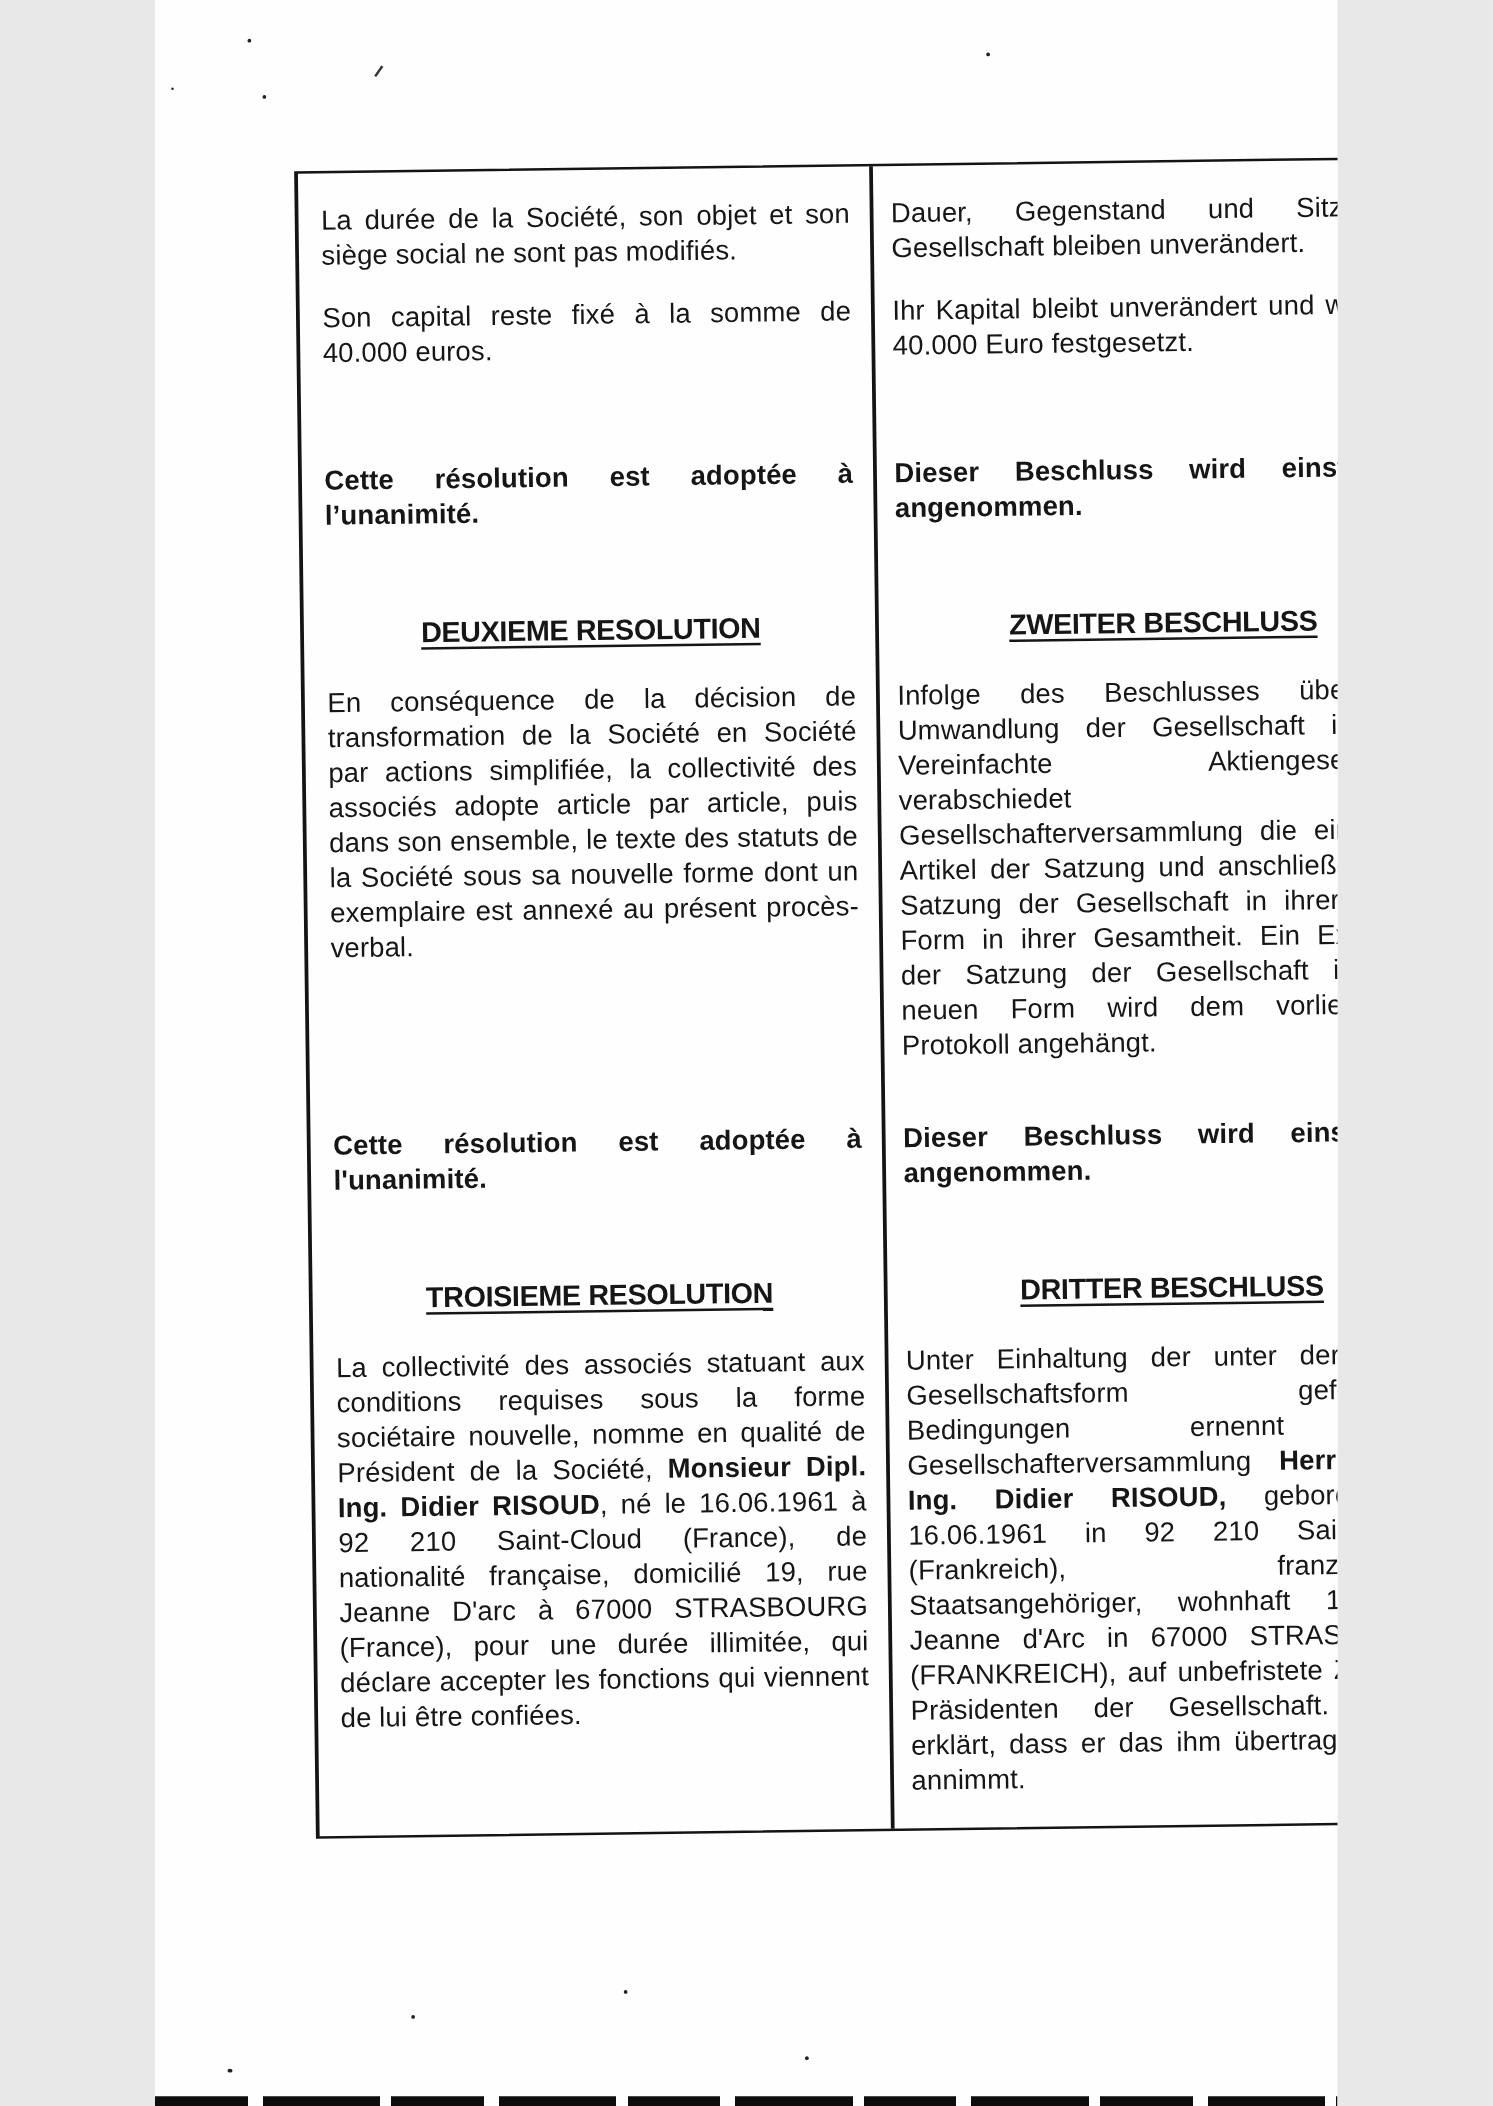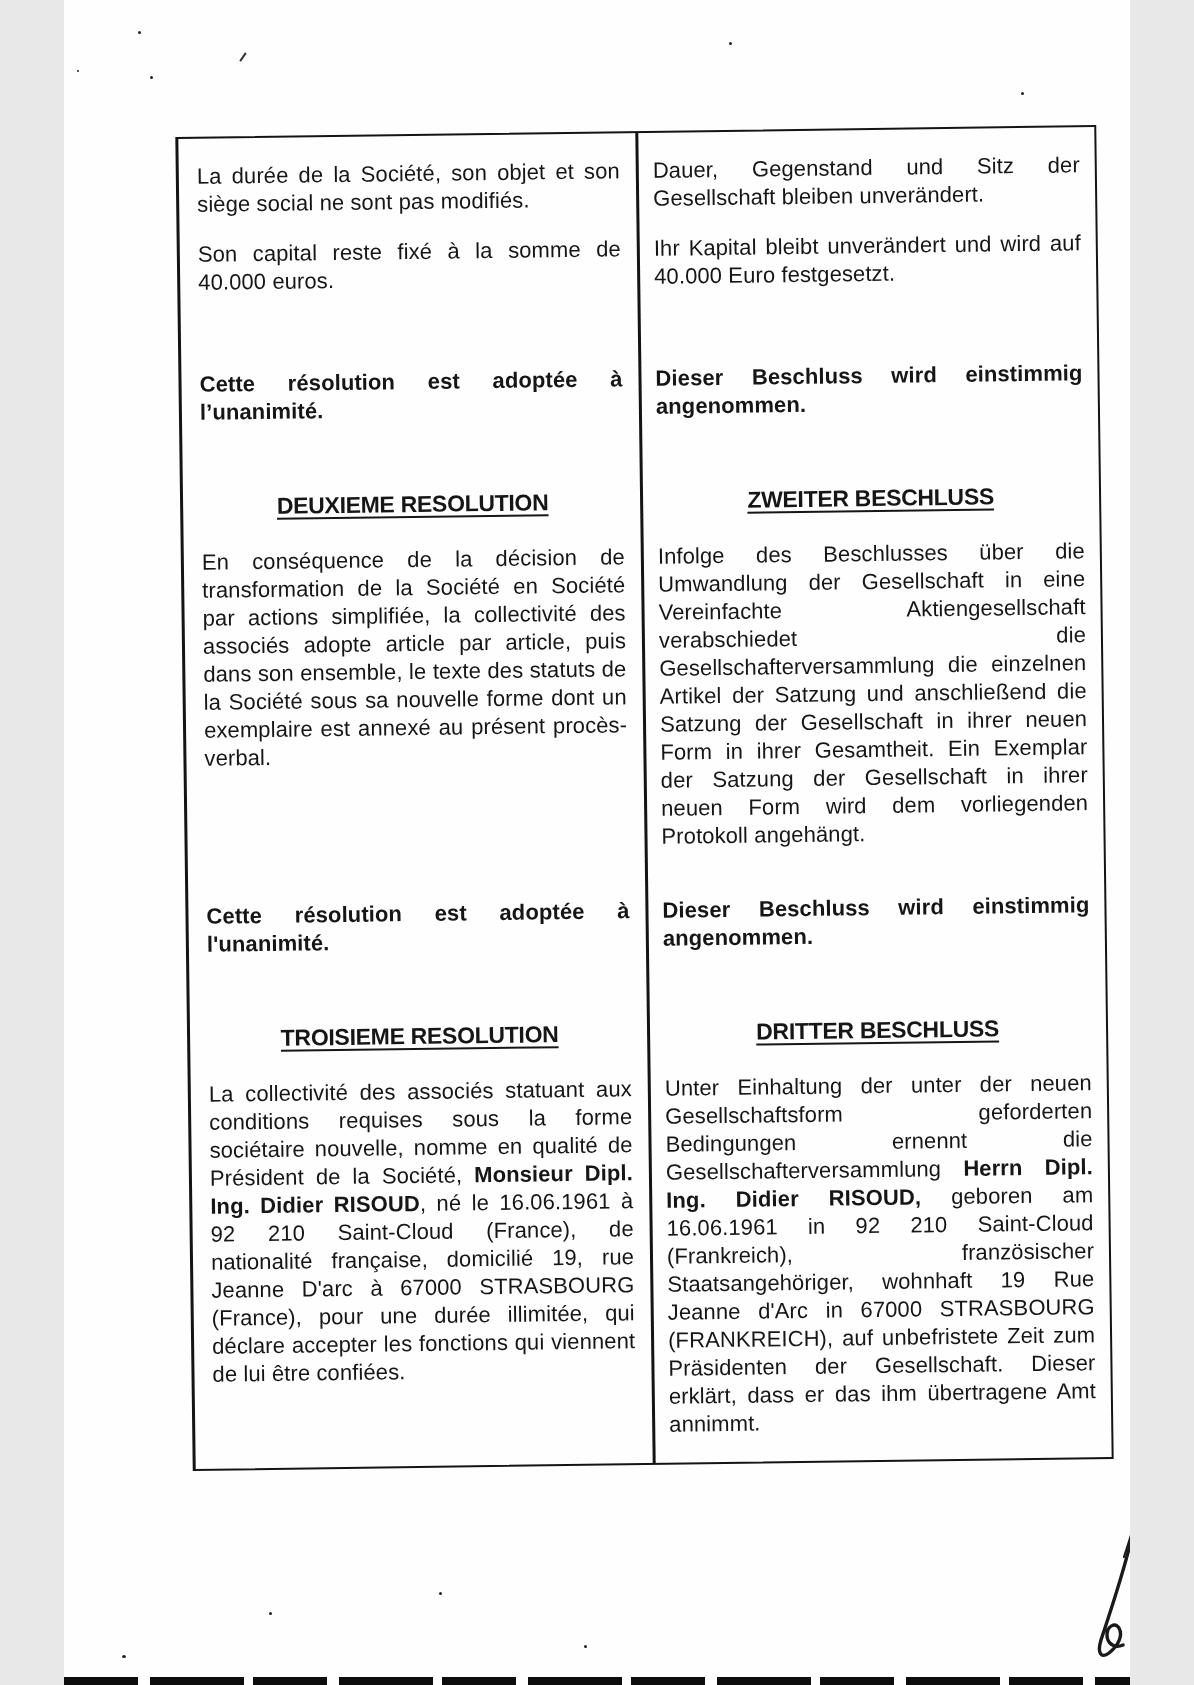--- a/index.html
+++ b/index.html
@@ -1,18 +1,18 @@
 <!DOCTYPE html>
 <html><head>
 <meta charset="utf-8">
 <style>
   html,body{margin:0;padding:0;background:#e8e8e8;}
   .page{
     position:relative;
-    width:1066px;height:1685px;
+    width:946px;height:1685px;
     background:#fefefe;
     overflow:hidden;
     font-family:"Liberation Sans","DejaVu Sans",sans-serif;
     color:#161616;
     margin:0 auto;
     text-decoration:underline;
   }
   .ttable{
     position:absolute;
     left:120px;top:131px;

